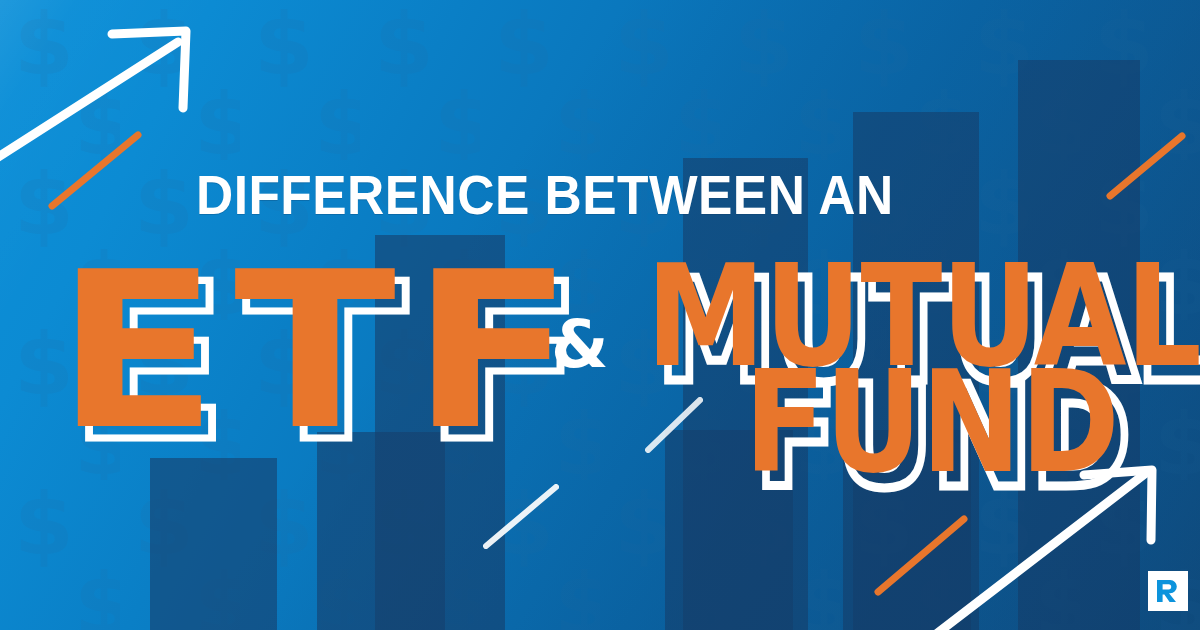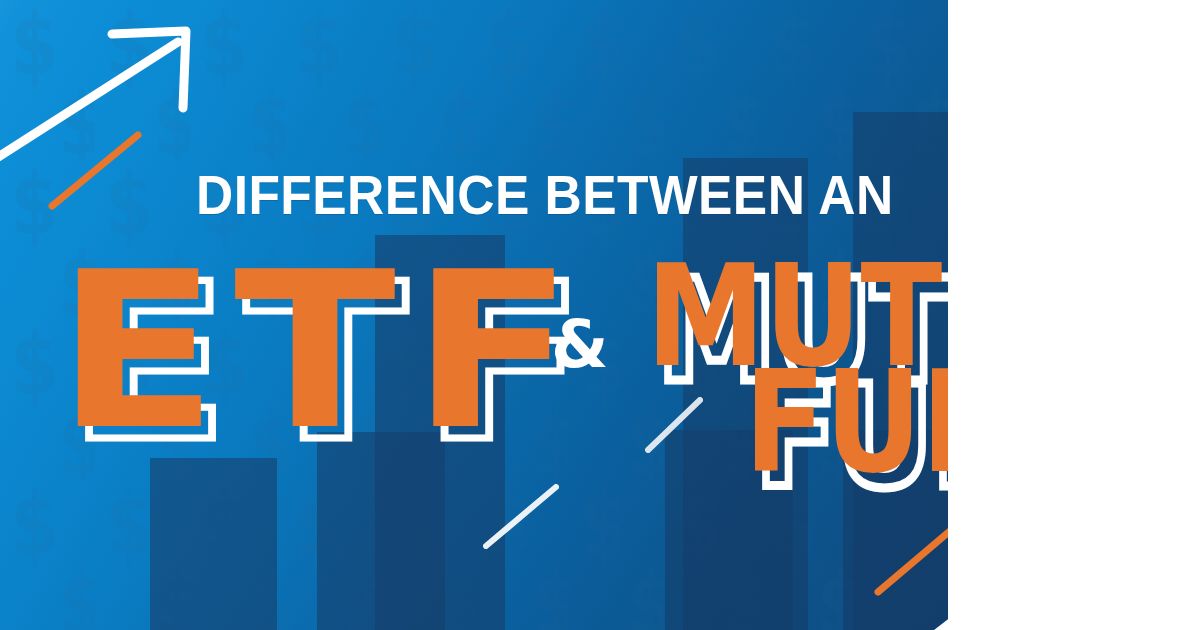--- a/index.html
+++ b/index.html
@@ -3,21 +3,21 @@
 <meta charset="utf-8">
 <title>ETF vs Mutual Fund</title>
 <style>
   html, body {
     margin: 0;
     padding: 0;
     background: #ffffff;
   }
   #canvas {
     position: relative;
-    width: 948px;
+    width: 1200px;
     height: 630px;
     overflow: hidden;
     font-family: "Liberation Sans", sans-serif;
     background: #0E8FD6;
   }
 
   
   .bg-base {
     position: absolute;
     inset: 0;

